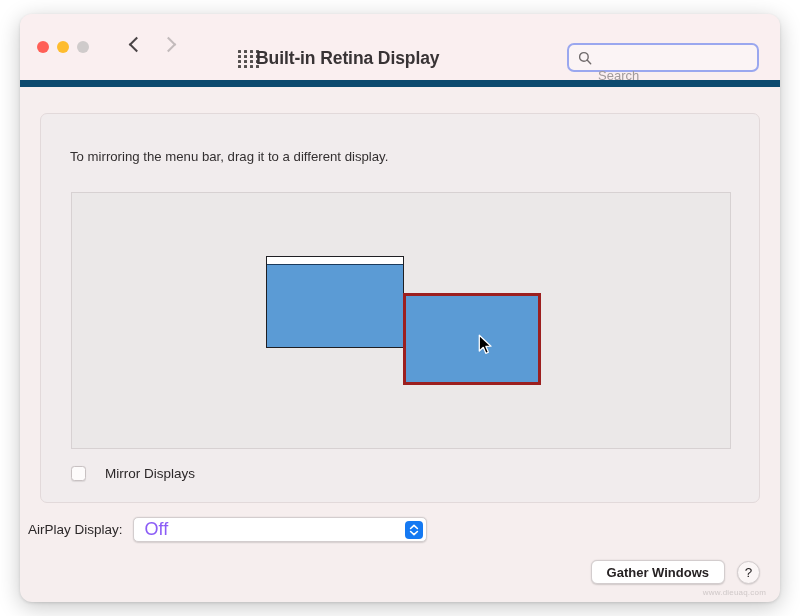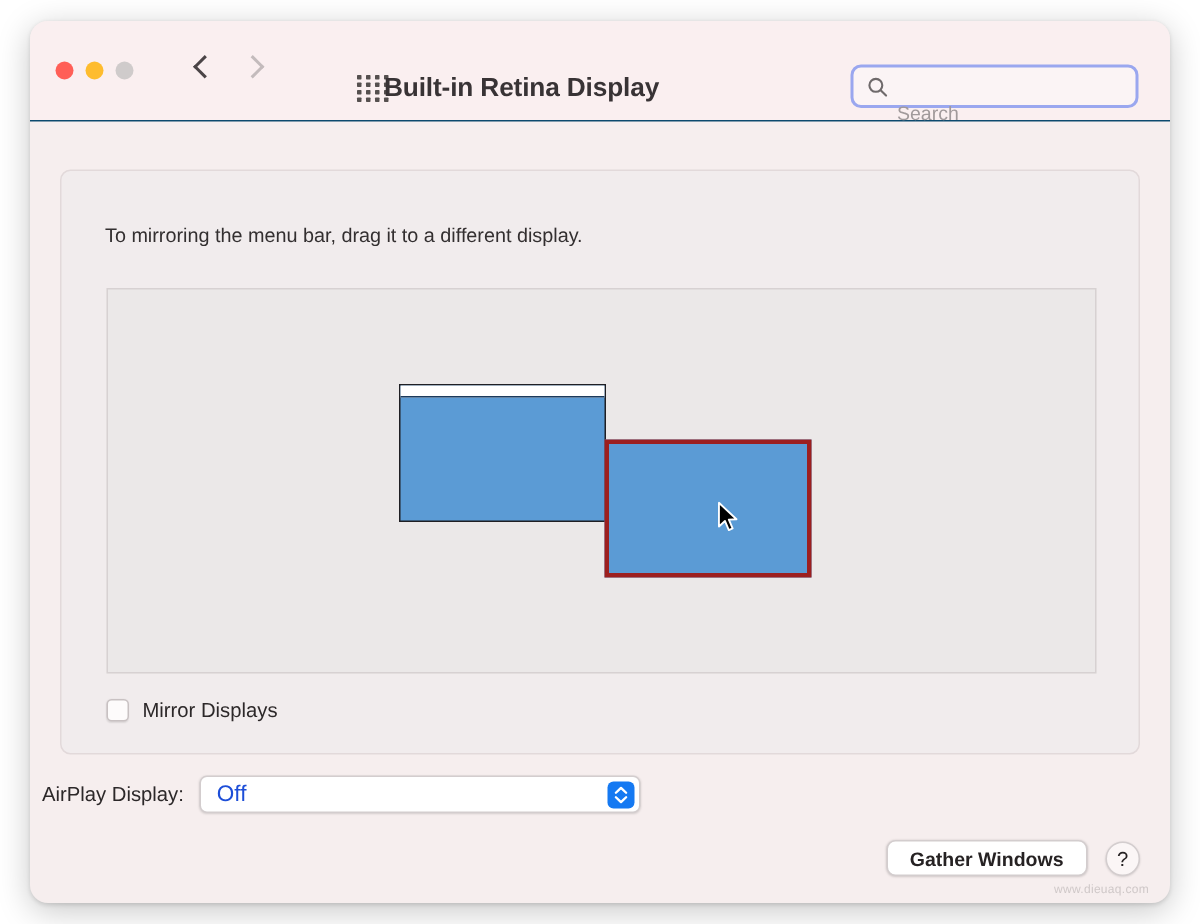--- a/index.html
+++ b/index.html
@@ -27,21 +27,21 @@
     border-radius: 12px;
     box-shadow: 0 5px 22px rgba(0,0,0,0.22), 0 1px 3px rgba(0,0,0,0.12);
     overflow: hidden;
   }
 
   
   #titlebar {
     position: relative;
     height: 66px;
     background: #faeff0;
-    border-bottom: 1px solid #0c4a6e;
+    border-bottom: 7px solid #0c4a6e;
   }
   .traffic-lights {
     position: absolute;
     left: 17px;
     top: 27px;
     display: flex;
     gap: 8px;
   }
   .light {
     width: 12px;
@@ -253,21 +253,21 @@
     pointer-events: none;
   }
 
   
   #mirror-row {
     position: absolute;
     left: 30px;
     top: 352px;
     display: flex;
     align-items: center;
-    gap: 9px;
+    gap: 19px;
   }
   .cb {
     width: 15px;
     height: 15px;
     border-radius: 3.5px;
     box-sizing: border-box;
     flex: 0 0 auto;
     position: relative;
   }
   .cb.off {
@@ -313,22 +313,22 @@
     width: 292px;
     height: 23px;
     background: #ffffff;
     border-radius: 5px;
     border: 0.5px solid #d3cdce;
     box-shadow: 0 0.5px 1.5px rgba(0,0,0,0.14);
     display: flex;
     align-items: center;
   }
   #airplay-value {
-    font-size: 15px;
-    color: #1d4ed8;
+    font-size: 18px;
+    color: #8b5cf6;
     margin-left: 11px;
     text-align: center;
   }
   #airplay-stepper {
     position: absolute;
     right: 3px;
     top: 2.5px;
     width: 18px;
     height: 18px;
     background: #1579f2;

